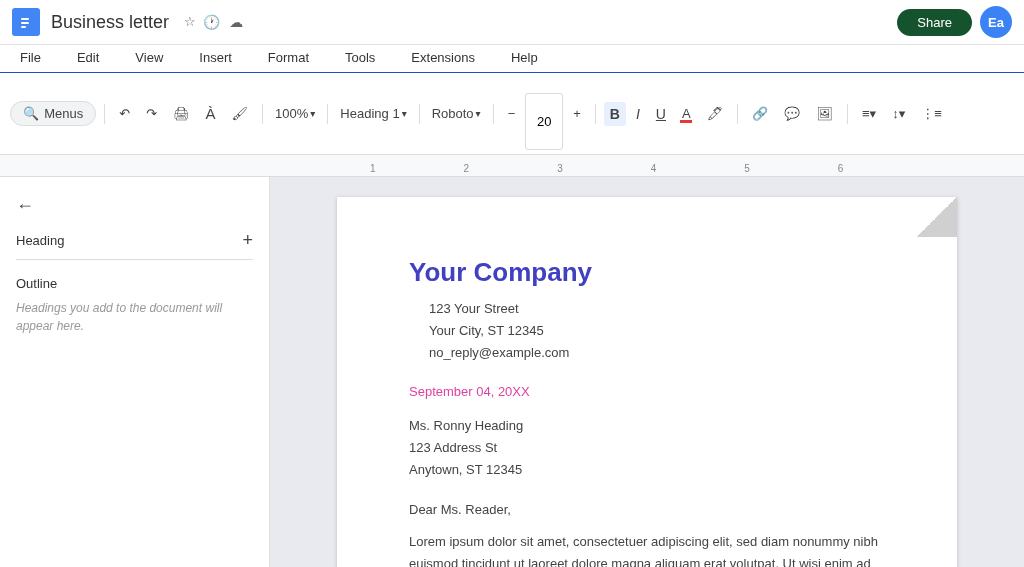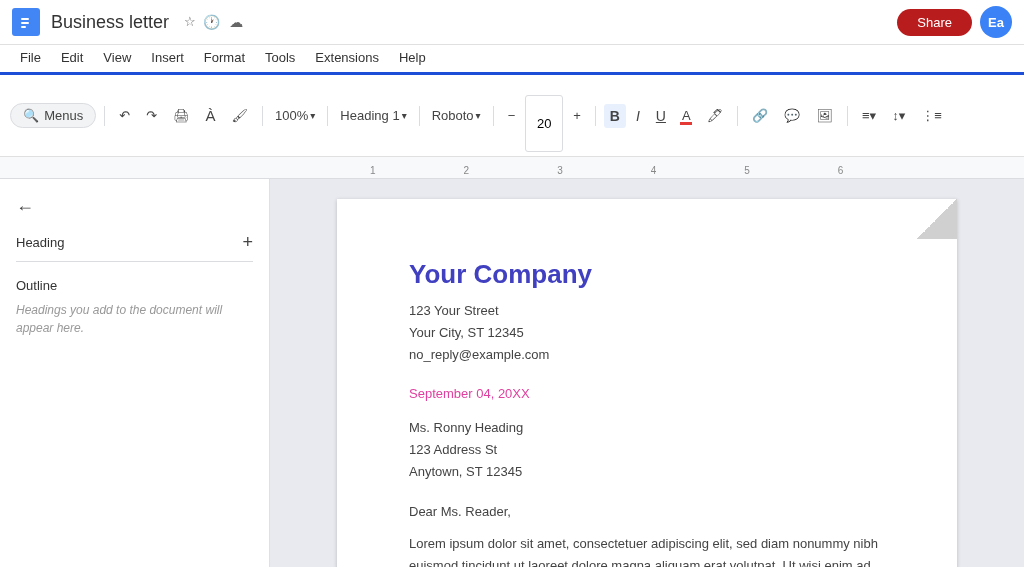--- a/index.html
+++ b/index.html
@@ -25,38 +25,38 @@
       font-size: 18px; color: #333; font-weight: normal;
     }
     .title-bar .title-icons {
       display: flex; gap: 8px; margin-left: 4px; color: #666;
     }
     .title-bar .share-area {
       margin-left: auto;
       display: flex; align-items: center; gap: 8px;
     }
     .share-btn {
-      background: #b91c1c; color: white;
+      background: #14532d; color: white;
       border: none; border-radius: 20px;
       padding: 6px 20px; font-size: 13px;
       cursor: pointer;
     }
     .avatar {
       width: 32px; height: 32px; border-radius: 50%;
       background: #3b82f6; color: white;
       display: flex; align-items: center; justify-content: center;
       font-size: 13px; font-weight: bold;
     }
 
     
     .menu-bar {
       background: #fff;
       padding: 2px 12px 4px;
-      display: flex; align-items: center; gap: 4px;
-      border-bottom: 3px solid #1d4ed8;
+      display: flex; align-items: center; gap: 20px;
+      border-bottom: 1px solid #1d4ed8;
     }
     .menu-item {
       padding: 3px 8px; border-radius: 3px;
       cursor: pointer; font-size: 13px; color: #333;
     }
 
     
     .toolbar {
       background: #fff;
       padding: 4px 10px;
@@ -154,20 +154,21 @@
       width: 40px; height: 40px;
       background: linear-gradient(135deg, #fff 50%, #d0d0d0 50%);
     }
     .company-name {
       font-size: 26px; font-weight: bold;
       color: #4040c0; margin-bottom: 10px;
     }
     .company-address {
       font-size: 13px; line-height: 1.7; color: #444;
       margin-bottom: 20px;
+      margin-left: 20px;
     }
     .letter-date {
       font-size: 13px; color: #e040a0; margin-bottom: 16px; font-weight: 500;
     }
     .recipient-info {
       font-size: 13px; line-height: 1.7; color: #444; margin-bottom: 20px;
     }
     .salutation {
       font-size: 13px; color: #444; margin-bottom: 14px;
     }

